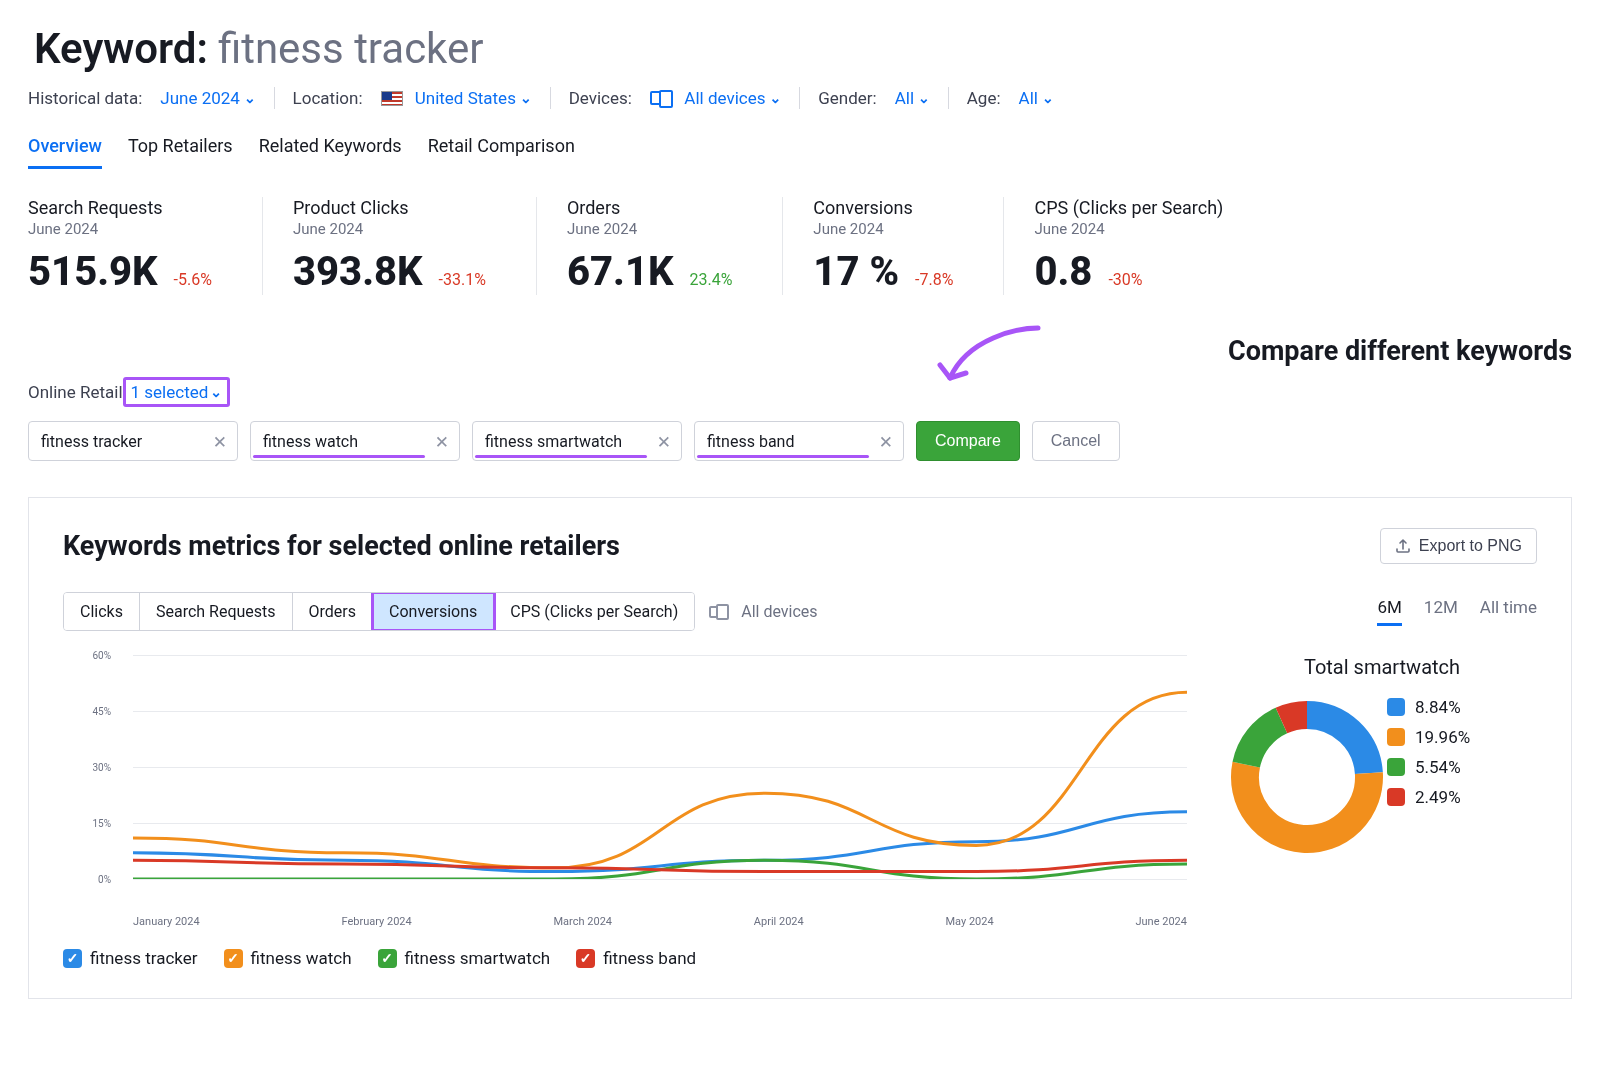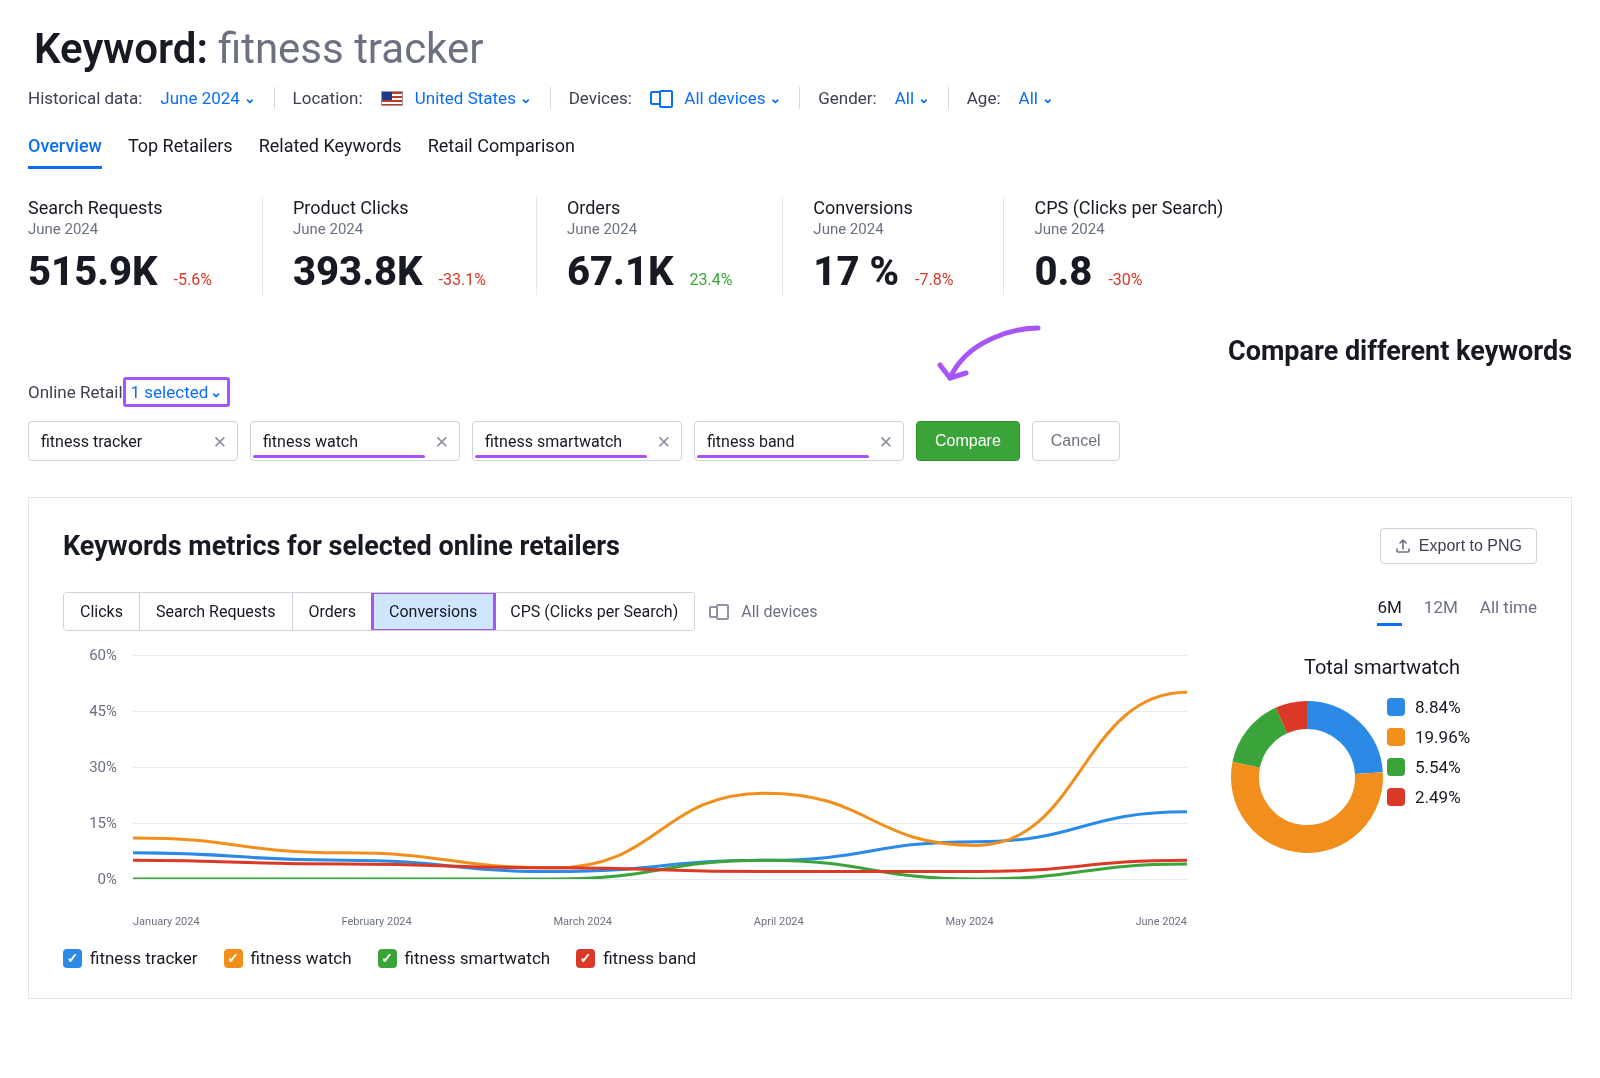--- a/index.html
+++ b/index.html
@@ -42,21 +42,21 @@
   .mtab { padding: 9px 16px; font-size: 16px; color: #171a22; background: #fff; border-right: 1px solid #cfd2da; cursor: pointer; }
   .mtab:last-child { border-right: none; }
   .mtab.selected { background: #cfe6ff; outline: 3px solid #a855f7; outline-offset: -1px; z-index: 2; }
   .devices-hint { color: #6c7182; font-size: 16px; margin-left: 14px; display: inline-flex; align-items: center; gap: 6px; }
   .range-tabs { display: flex; gap: 22px; font-size: 17px; }
   .range-tab { color: #6c7182; padding-bottom: 6px; cursor: pointer; }
   .range-tab.active { color: #171a22; border-bottom: 3px solid #0b6ff3; }
   .chart-row { display: flex; gap: 40px; align-items: flex-start; }
   .chart-area { flex: 1; }
   .y-axis { position: absolute; top: 0; bottom: 36px; left: 0; width: 60px; }
-  .ylab { position: absolute; right: 6px; font-size: 15px; color: #6c7182; transform: translateY(-50%); }
+  .ylab { position: absolute; right: 12px; font-size: 10px; color: #6c7182; transform: translateY(-50%); }
   .grid { position: absolute; left: 70px; right: 0; }
   .gridline { border-top: 1px solid #e8eaee; position: absolute; left: 0; right: 0; }
   .xlab-row { display: flex; justify-content: space-between; padding-left: 70px; font-size: 11px; color: #6c7182; }
   .legend { display: flex; gap: 26px; padding-left: 0; margin-top: 20px; align-items: center; }
   .leg { display: inline-flex; align-items: center; gap: 8px; font-size: 17px; }
   .legbox { width: 19px; height: 19px; border-radius: 4px; display: inline-flex; align-items: center; justify-content: center; color: #fff; font-size: 14px; font-weight: 800; }
   .side { width: 310px; }
   .side-title { font-size: 20px; color: #171a22; text-align: center; margin-bottom: 18px; }
   .donut-wrap { display: flex; align-items: flex-start; }
   .donut-legend { display: flex; flex-direction: column; gap: 10px; font-size: 17px; color: #171a22; }

